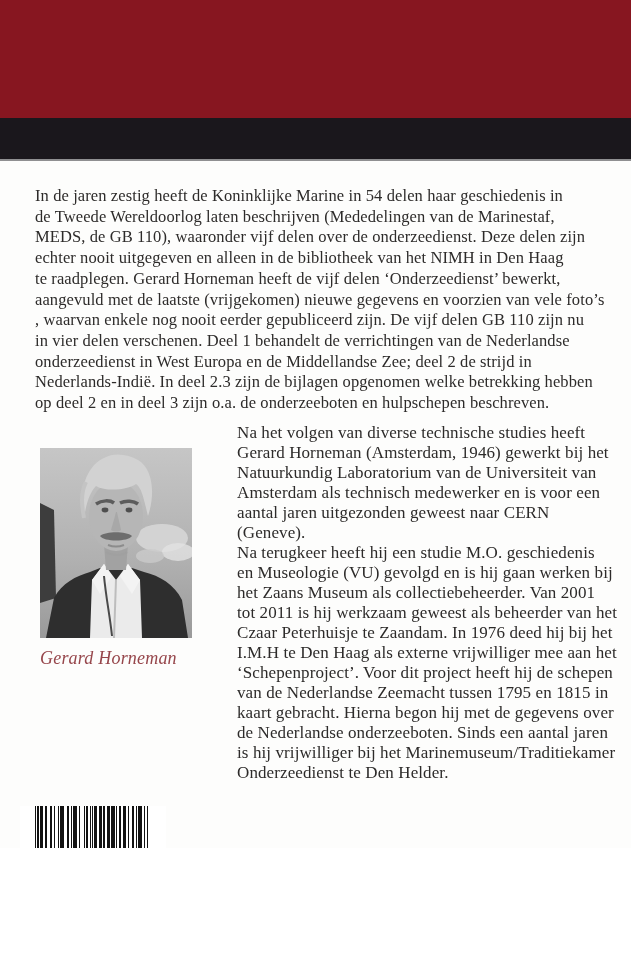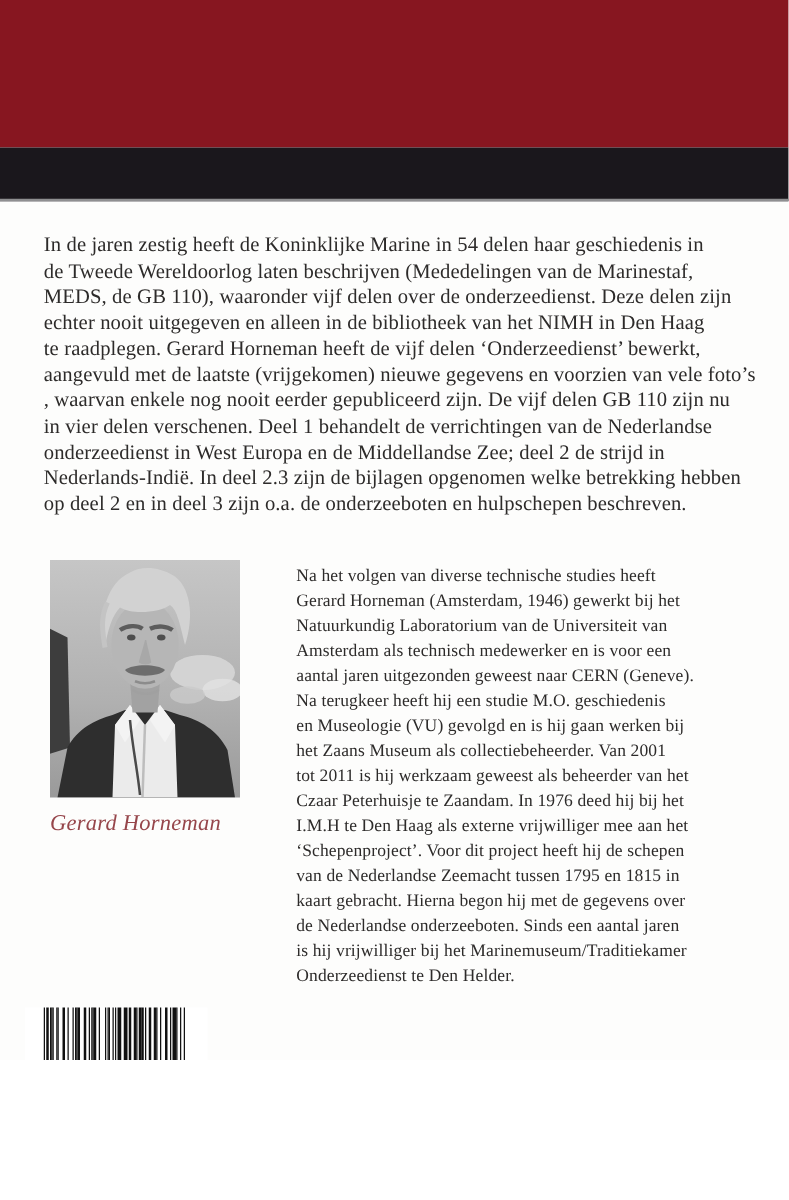--- a/index.html
+++ b/index.html
@@ -19,22 +19,22 @@
   }
   .band-grey{
     position:absolute;left:0;top:930px;width:631px;height:30px;
   }
   .synopsis{
     position:absolute;left:35px;top:186px;width:578px;
     font-size:16.5px;line-height:20.7px;color:#2d2b2a;
     white-space:pre-line;letter-spacing:0.1px;
   }
   .bio{
-    position:absolute;left:237px;top:452px;width:382px;
-    font-size:14px;line-height:20px;color:#2d2b2a;
+    position:absolute;left:237px;top:423px;width:382px;
+    font-size:17px;line-height:20px;color:#2d2b2a;
     white-space:pre-line;letter-spacing:0.1px;
   }
   .photo{
     position:absolute;left:40px;top:448px;width:152px;height:190px;
     background:#b9b9b9;
   }
   .photo svg{display:block;}
   .photo-caption{
     position:absolute;left:40px;top:648px;
     font-style:italic;font-size:18px;color:#96464b;letter-spacing:0.2px;

